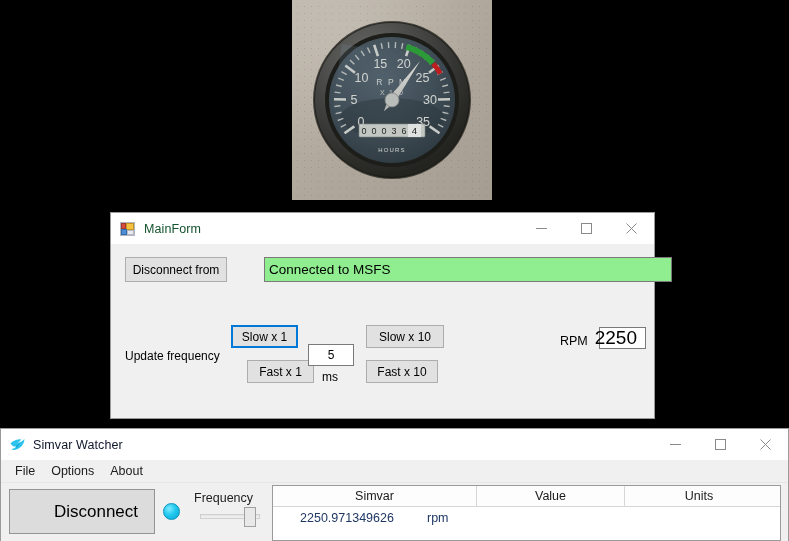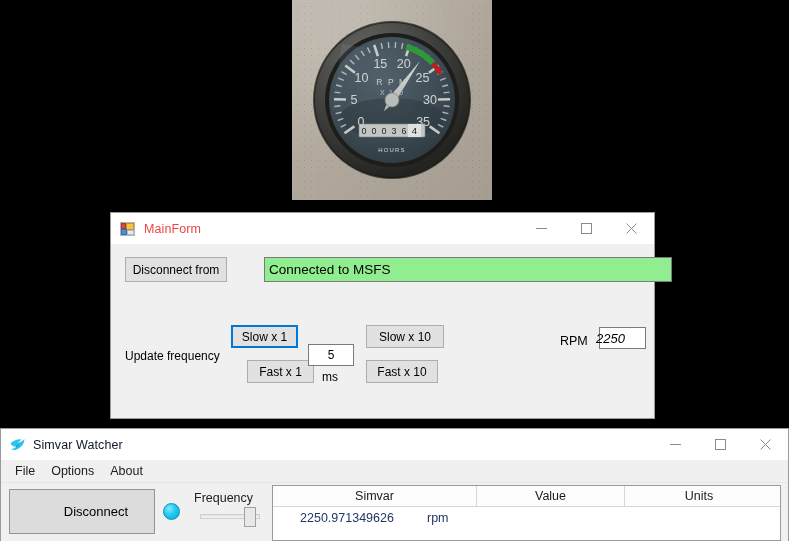--- a/index.html
+++ b/index.html
@@ -61,21 +61,21 @@
     position: relative;
   }
   .titlebar .t-icon {
     width: 16px; height: 16px;
     margin-left: 9px; margin-right: 8px;
     flex: 0 0 auto;
     position: relative;
   }
   .titlebar .t-text {
     font-size: 12.5px;
-    color: #ef4444;
+    color: #14532d;
     white-space: nowrap;
     letter-spacing: .1px;
   }
   .wbtns {
     position: absolute;
     right: 0; top: 0;
     height: 31px;
     display: flex;
   }
   .wbtn {
@@ -167,21 +167,21 @@
   #simvar .sbody {
     position: relative;
     height: 58px;
     background: #f0f0f0;
   }
   .bigbtn {
     position: absolute;
     box-sizing: border-box;
     background: #dcdcdc;
     border: 1px solid #949494;
-    font-size: 13px;
+    font-size: 17px;
     color: #000;
     display: flex; align-items: center; justify-content: center;
     white-space: nowrap;
     padding-left: 34px;
   }
   .led {
     position: absolute;
     border-radius: 50%;
     background: radial-gradient(circle at 35% 32%, #7eeaff 0%, #22c8ef 45%, #07a6d0 100%);
     border: 1px solid #0a93bb;
@@ -398,21 +398,21 @@
     <button class="winbtn focused" style="left:120px; top:81px; width:67px; height:23px;">Slow x 1</button>
     <button class="winbtn" style="left:120px; top:116px; width:67px; height:23px;margin-left:16px;">Fast x 1</button>
 
     <div class="wintext" style="left:197px; top:100px; width:46px; height:22px; justify-content:center;">5</div>
     <span class="lbl" style="left:211px; top:126px;">ms</span>
 
     <button class="winbtn" style="left:255px; top:81px; width:78px; height:23px;">Slow x 10</button>
     <button class="winbtn" style="left:255px; top:116px; width:72px; height:23px;">Fast x 10</button>
 
     <span class="lbl" style="left:449px; top:90px; font-size:12.5px;">RPM</span>
-    <div class="wintext" style="left:488px; top:83px; width:47px; height:22px; justify-content:flex-end; padding-right:20px; font-size:13px;font-style:italic;">2250</div>
+    <div class="wintext" style="left:488px; top:83px; width:47px; height:22px; justify-content:flex-end; padding-right:8px; font-size:19px;">2250</div>
   </div>
 </div>
 
 <div class="win" id="simvar">
   <div class="titlebar">
     <span class="t-icon" style="margin-left:8px;">
       <svg width="17" height="16" viewBox="0 0 17 16">
         <path d="M1.5 6.2 C4.5 3.2 8.5 2.0 12.2 2.2 C11.2 4.0 9.9 5.2 8.4 6.0 C11.0 5.6 13.4 4.2 15.5 2.0 C15.3 6.0 13.2 9.6 9.7 11.6 C7.2 13.0 4.5 13.3 2.2 12.3 C4.3 11.7 6.0 10.8 7.2 9.5 C4.8 9.9 2.7 8.8 1.5 6.2 Z" fill="#2ec3ec"></path>
         <path d="M7.0 8.8 C8.6 8.2 10.0 7.1 11.2 5.6 C10.4 8.0 9.0 9.8 7.1 11.0 Z" fill="#12a8d6"></path>
       </svg>

